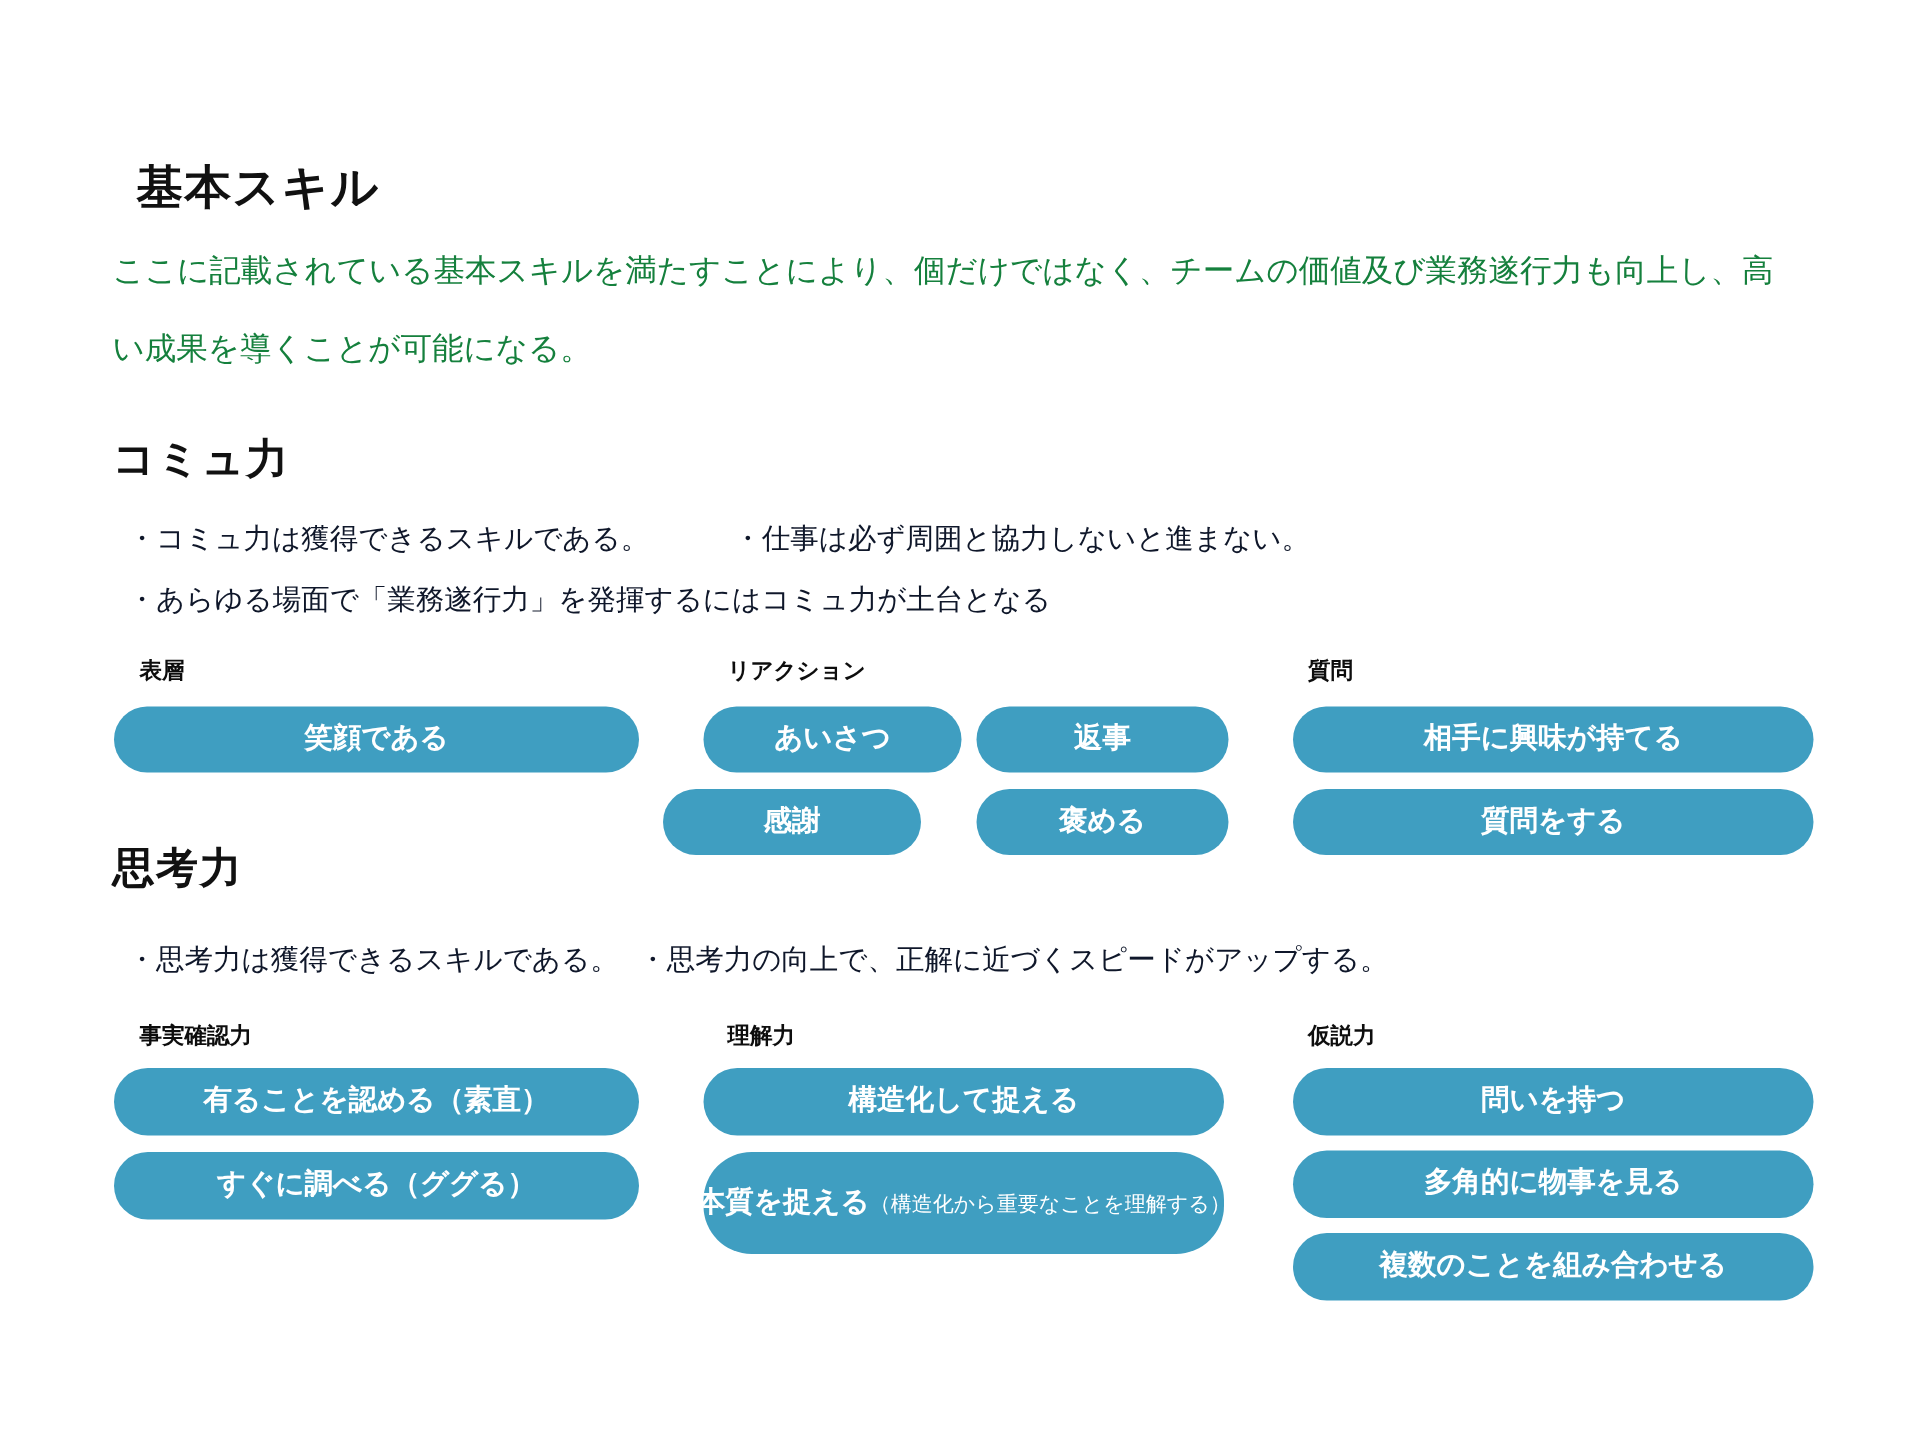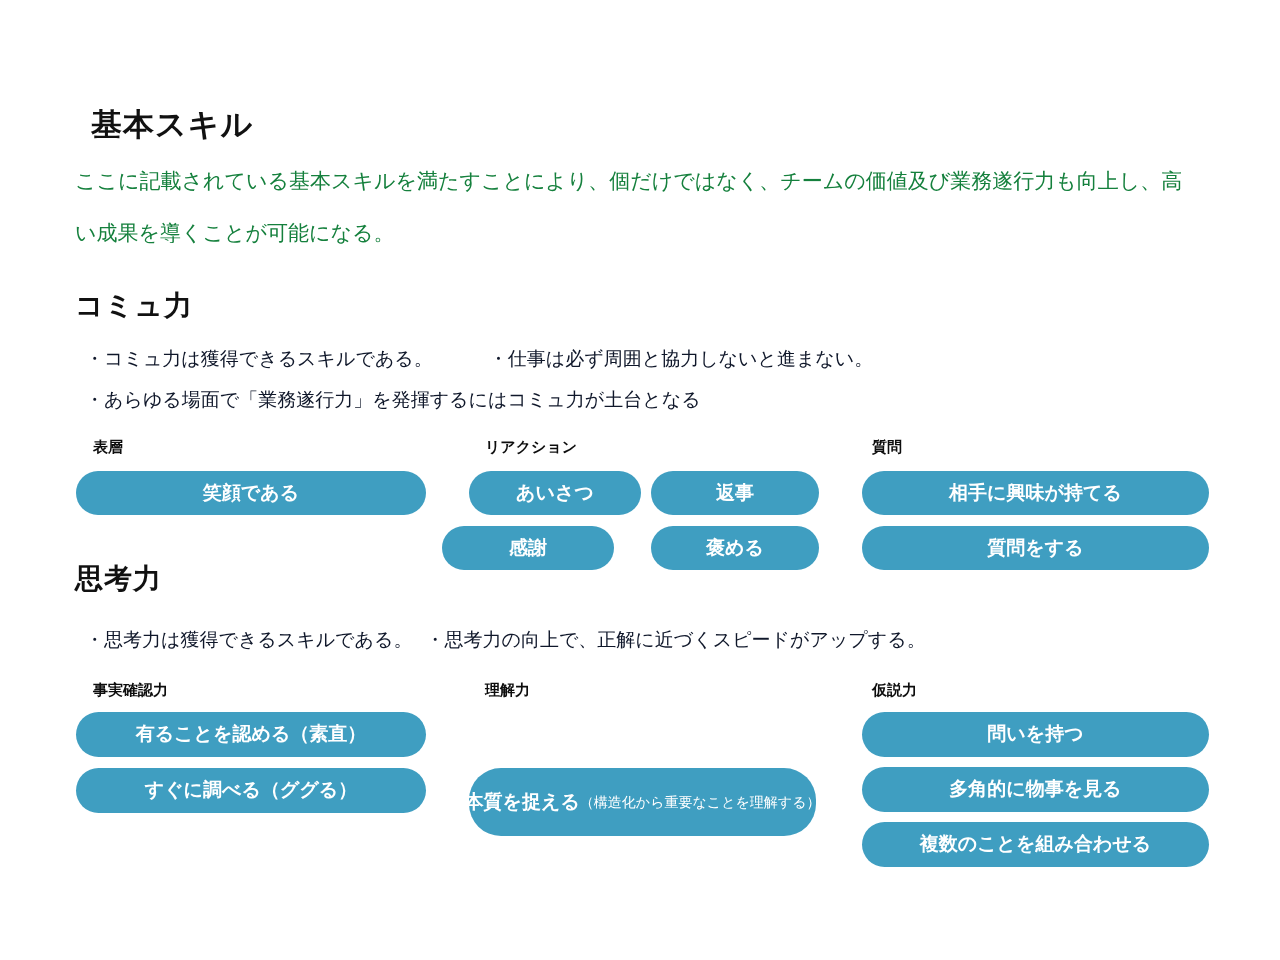--- a/index.html
+++ b/index.html
@@ -91,20 +91,21 @@
     <span>・思考力の向上で、正解に近づくスピードがアップする。</span>
   </div>
 
   <div class="abs group-label" style="left:93px; top:681px;">事実確認力</div>
   <div class="abs group-label" style="left:485px; top:681px;">理解力</div>
   <div class="abs group-label" style="left:872px; top:681px;">仮説力</div>
 
   <div class="pill" style="left:76px; top:712px; width:350px; height:45px;">有ることを認める（素直）</div>
   <div class="pill" style="left:76px; top:768px; width:350px; height:45px;">すぐに調べる（ググる）</div>
 
+  <div class="pill" style="left:469px; top:712px; width:347px; height:45px;">構造化して捉える</div>
   <div class="pill tall" style="left:469px; top:768px; width:347px; height:68px;">
     <span>本質を捉える</span>
     <span class="sub">（構造化から重要なことを理解する）</span>
   </div>
 
   <div class="pill" style="left:862px; top:712px; width:347px; height:45px;">問いを持つ</div>
   <div class="pill" style="left:862px; top:822px; width:347px; height:45px;">複数のことを組み合わせる</div>
   <div class="pill" style="left:862px; top:767px; width:347px; height:45px;">多角的に物事を見る</div>
 
 </div>

